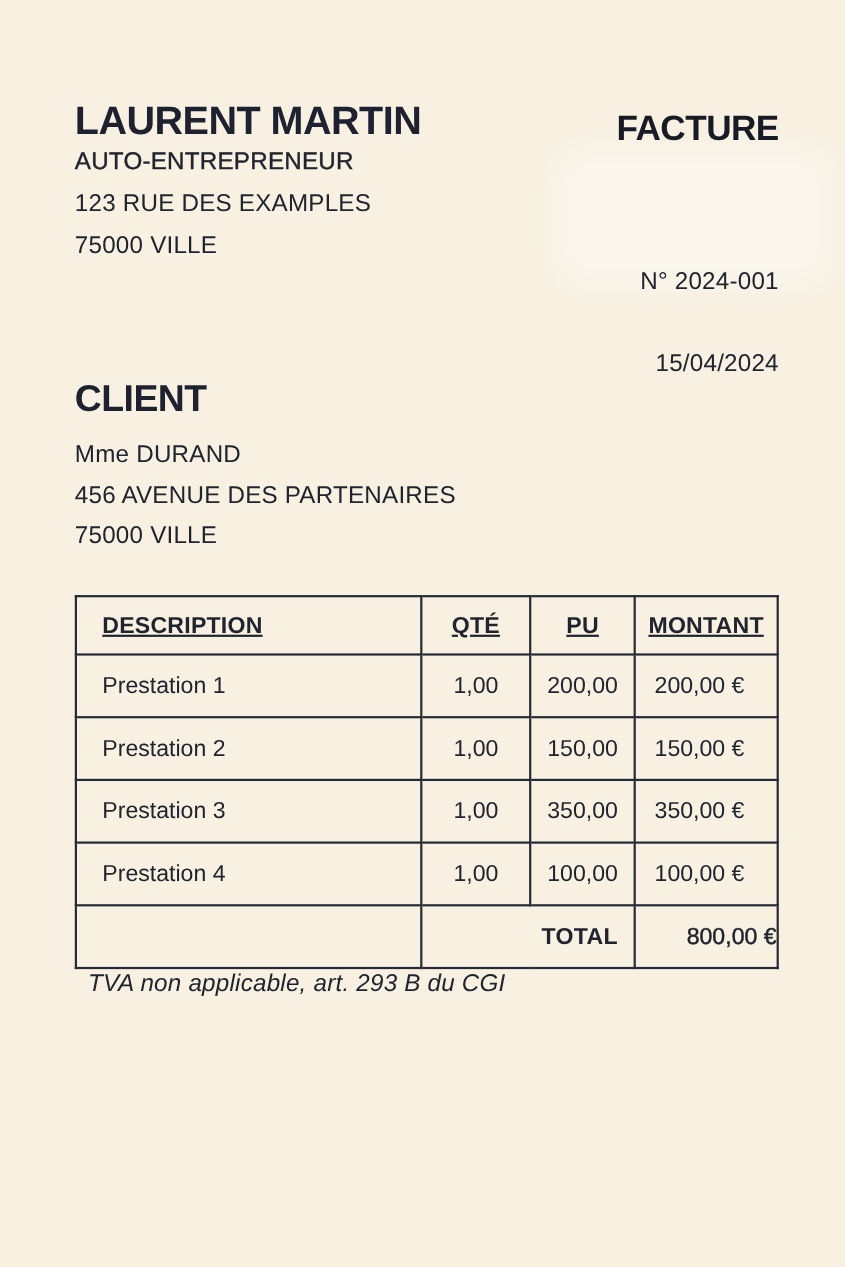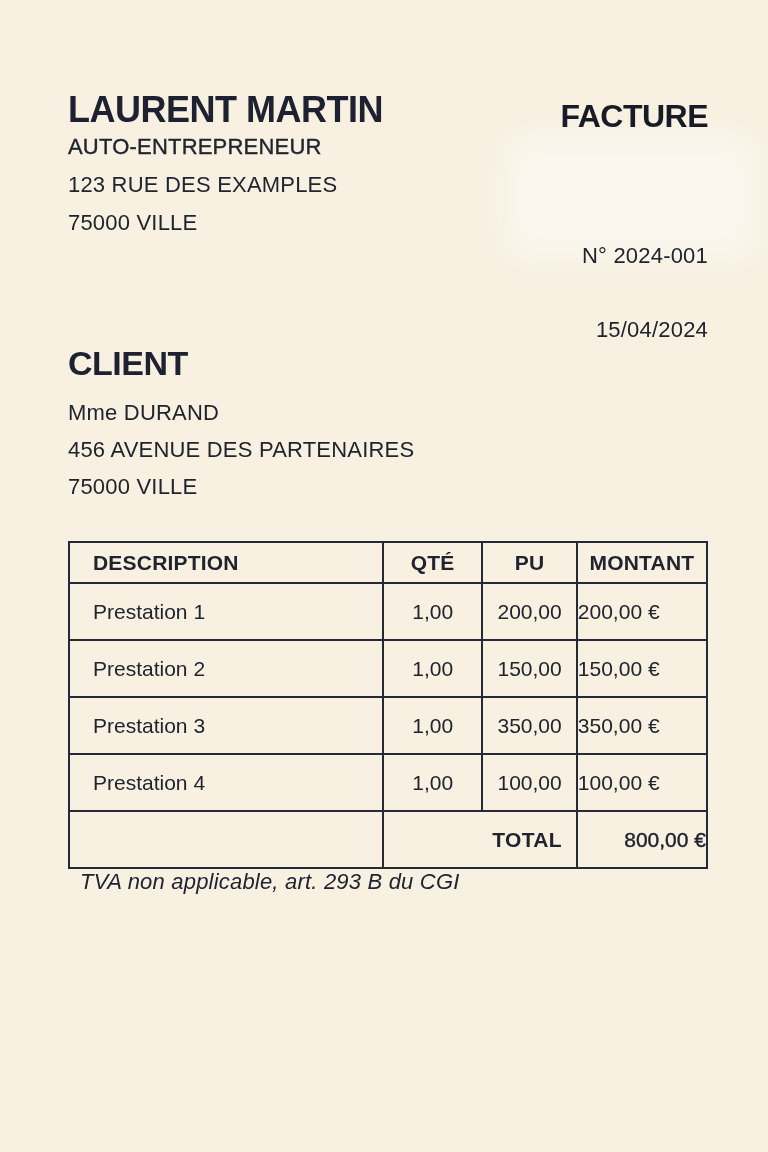--- a/index.html
+++ b/index.html
@@ -93,26 +93,26 @@
   }
   table.items th, table.items td {
     border: 2px solid var(--border);
     font-size: 21px;
     color: var(--ink);
   }
   col.c-desc { width: 49.2%; }
   col.c-qty  { width: 15.6%; }
   col.c-pu   { width: 14.8%; }
   col.c-amt  { width: 20.4%; }
-  thead tr { height: 41px; }
+  thead tr { height: 53px; text-decoration: underline; }
   tbody tr { height: 57px; }
   th { font-weight: 700; font-size: 20px; letter-spacing: 0.2px; }
   .a-left  { text-align: left; padding-left: 23px; }
   .a-center{ text-align: center; }
-  .a-right { text-align: left; padding-right: 12px; }
+  .a-right { text-align: center; padding-right: 12px; }
   .total-label {
     text-align: right;
     padding-right: 14px;
     font-weight: 700;
     letter-spacing: 0.3px;
   }
   .total-amount {
     text-align: right;
     -webkit-text-stroke: 0.4px currentColor;
   }

